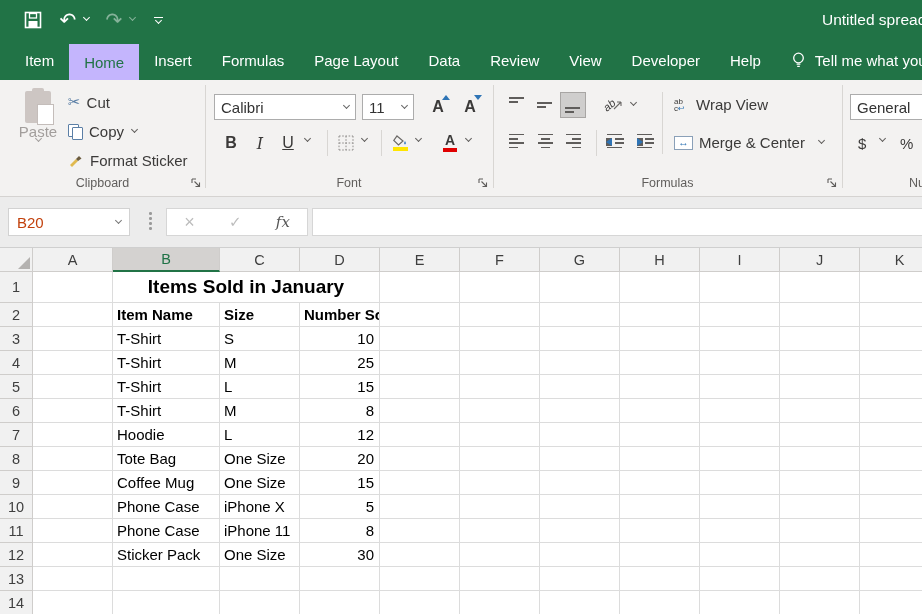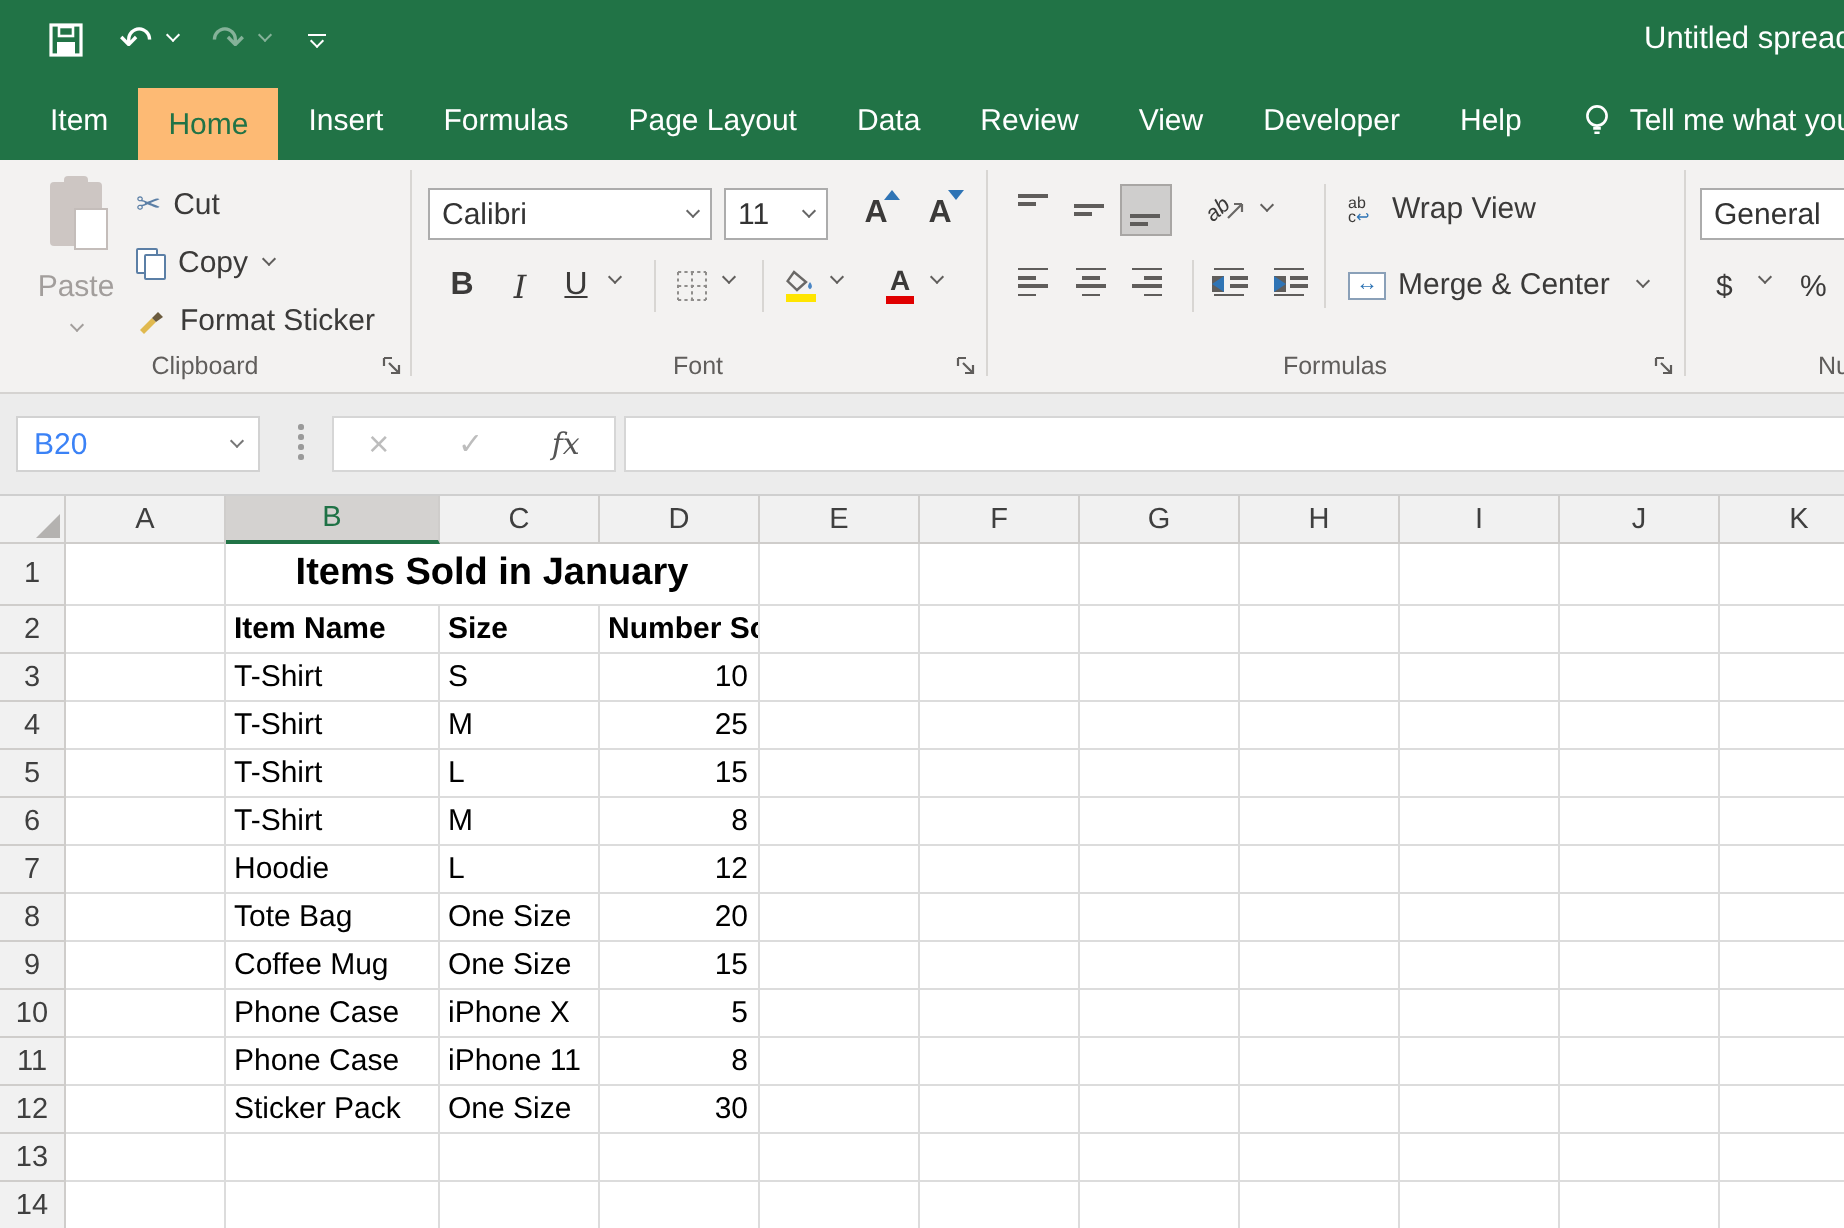--- a/index.html
+++ b/index.html
@@ -14,34 +14,34 @@
   #titlebar { position:absolute; left:0; top:0; width:922px; height:40px; background:#217346; color:#fff; }
   #titlebar .qbtn { position:absolute; top:0; height:40px; display:flex; align-items:center; justify-content:center; color:#fff; }
   #undo-btn { left:54px; width:28px; font-size:20px; }
   #redo-btn { left:100px; width:28px; font-size:20px; opacity:.45; }
   .qchv { position:absolute; top:19px; color:#fff; }
   #win-title { position:absolute; left:822px; top:11px; font-size:15.5px; color:#fff; white-space:nowrap; overflow:hidden; width:100px; }
 
   
   #tabrow { position:absolute; left:0; top:40px; width:922px; height:40px; background:#217346; display:flex; align-items:stretch; padding-left:10px; overflow:hidden; }
   .tab { display:flex; align-items:center; padding:0 15px; color:#fff; font-size:15px; cursor:default; white-space:nowrap; }
-  .tab.active { background:#fdba74; color:#217346; margin-top:4px; }
+  .tab.active { background:#c4b5fd; color:#217346; margin-top:4px; }
   #bulb { display:flex; align-items:center; margin-left:14px; }
   #tellme { display:flex; align-items:center; color:#fff; font-size:15px; margin-left:8px; white-space:nowrap; overflow:hidden; }
 
   
   #ribbon { position:absolute; left:0; top:80px; width:922px; height:117px; background:#f3f2f1; border-bottom:1px solid #d5d3d1; font-size:15px; color:#3b3a39; }
   .gsep { position:absolute; top:5px; height:103px; width:1px; background:#d8d6d3; }
   .glabel { position:absolute; top:96px; font-size:12.5px; color:#605e5c; text-align:center; }
   .launcher { position:absolute; top:97px; width:12px; height:12px; }
   .rbtn { position:absolute; display:flex; align-items:center; gap:6px; cursor:default; }
   .rlabel { font-size:15px; color:#3b3a39; white-space:nowrap; }
 
   
-  #paste-btn { left:14px; top:9px; width:48px; height:84px; flex-direction:column; justify-content:flex-start; gap:12px; }
+  #paste-btn { left:14px; top:9px; width:48px; height:84px; flex-direction:column; justify-content:flex-start; gap:0; }
   .pasteic { position:relative; width:26px; height:32px; background:#cdc6c3; border-radius:2px; margin-top:2px; }
   .pasteic::before { content:""; position:absolute; left:7px; top:-3px; width:12px; height:6px; background:#cdc6c3; border-radius:2px; }
   .pasteic::after { content:""; position:absolute; right:-3px; bottom:-2px; width:15px; height:19px; background:#fff; border:1.5px solid #c4bdba; }
   #paste-btn .txt { color:#a29e9c; font-size:15px; }
   #paste-btn .chv { color:#a29e9c; }
   .scissors { color:#5b7fa6; font-size:15px; }
   .copyic { position:relative; width:15px; height:15px; }
   .copyic::before,.copyic::after { content:""; position:absolute; width:9px; height:11px; border:1.2px solid #5b7fa6; background:#fff; border-radius:1px; }
   .copyic::before { left:0; top:0; } .copyic::after { left:4px; top:3px; }
   .rowitem { height:22px; }
@@ -83,21 +83,21 @@
   .ind-arrow.left { border-right:6px solid #2e74b5; }
   .ind-arrow.right { border-left:6px solid #2e74b5; left:auto; right:10px; }
 
   
   #num-group { position:absolute; left:842px; top:0; width:80px; height:117px; overflow:hidden; }
   #general-combo { left:8px; top:14px; width:130px; }
   .numfmt { position:absolute; top:48px; height:30px; display:flex; align-items:center; font-size:15px; color:#3b3a39; }
 
   
   #formulabar { position:absolute; left:0; top:197px; width:922px; height:51px; background:#ececec; border-bottom:1px solid #cfcfcf; }
-  #name-box { position:absolute; left:8px; top:11px; width:122px; height:28px; background:#fff; border:1px solid #d2d2d2; display:flex; align-items:center; padding:0 8px; font-size:15px; color:#3b82f6; }
+  #name-box { position:absolute; left:8px; top:11px; width:122px; height:28px; background:#fff; border:1px solid #d2d2d2; display:flex; align-items:center; padding:0 8px; font-size:15px; color:#c2410c; }
   #name-box .chv { position:absolute; right:8px; color:#777; }
   #fb-dots { position:absolute; left:149px; top:15px; display:flex; flex-direction:column; gap:2.5px; }
   #fb-dots i { width:2.5px; height:2.5px; background:#9a9a9a; border-radius:50%; }
   #fb-btns { position:absolute; left:166px; top:11px; width:142px; height:28px; background:#fff; border:1px solid #d6d6d6; display:flex; align-items:center; justify-content:space-around; }
   .fb-x { color:#bdbdbd; font-size:18px; } .fb-ck { color:#bdbdbd; font-size:15px; }
   .fb-fx { color:#555; font-size:15px; font-style:italic; font-family:"DejaVu Serif",serif; }
   #formula-input { position:absolute; left:312px; top:11px; width:610px; height:28px; background:#fff; border:1px solid #d6d6d6; border-right:none; font-size:15px; padding:0 6px; outline:none; }
 
   
   #sheetwrap { position:absolute; left:0; top:248px; width:922px; height:366px; overflow:hidden; background:#fff; }

